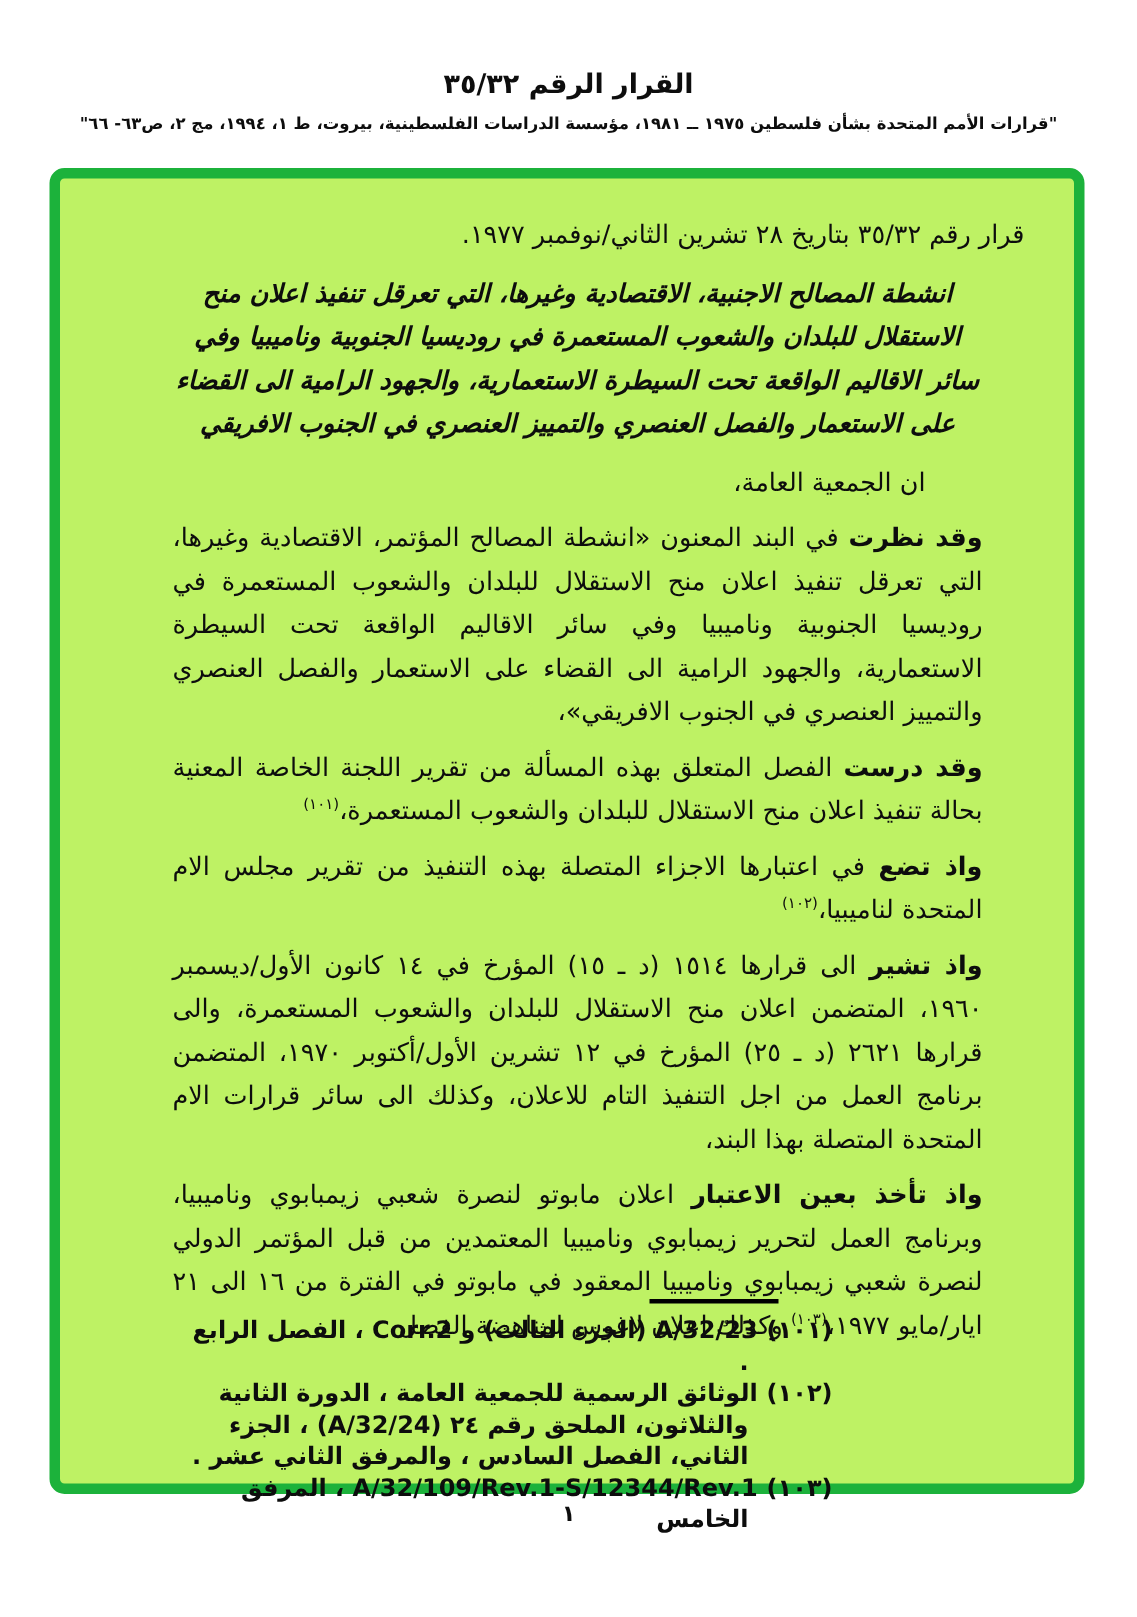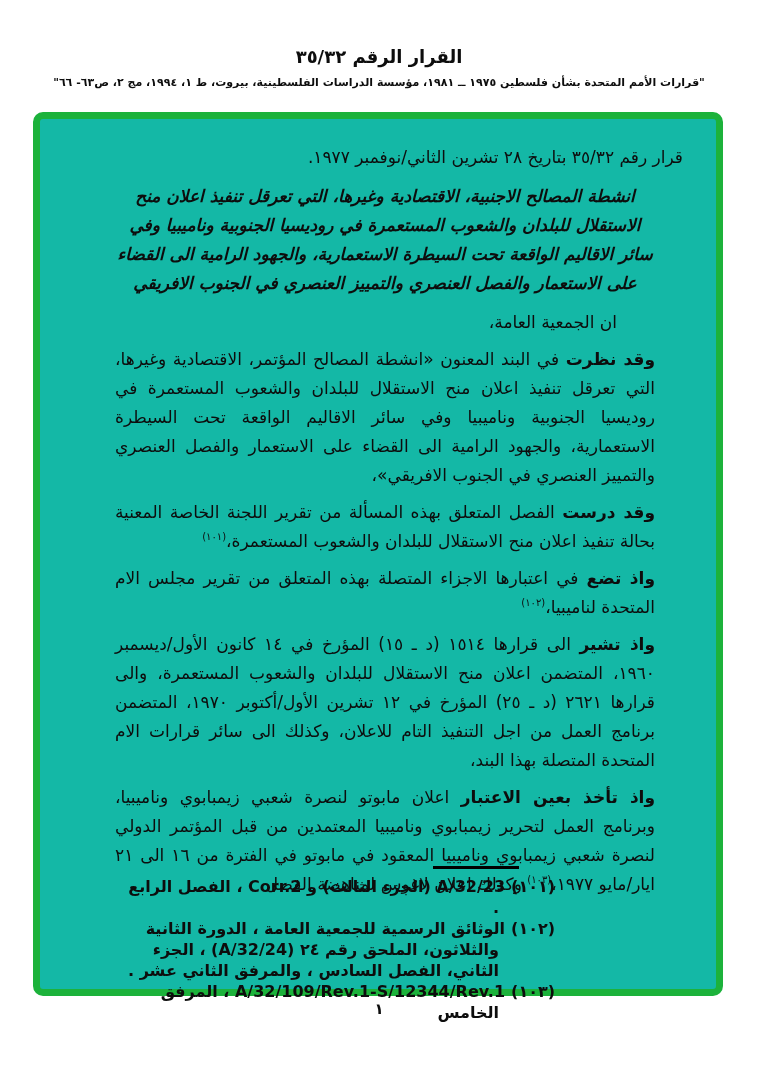--- a/index.html
+++ b/index.html
@@ -18,21 +18,21 @@
   .doc-subtitle{
     position:absolute;top:76px;left:0;width:758px;
     text-align:center;font-size:11px;font-weight:bold;
     direction:rtl;letter-spacing:0;
   }
   
   .green-box{
     position:absolute;left:33px;top:112px;
     width:676px;height:870px;
     border:7px solid #1cb23b;border-radius:10px;
-    background:#14b8a6;
+    background:#bef264;
   }
   .box-content{
     direction:rtl;
     margin:24px 61px 0 75px;   
     width:540px;
     font-size:17px;line-height:29px;color:#0d0d0d;
   }
   .intro-line{
     text-align:right;
     margin:0 -28px 10px 0;      
@@ -89,21 +89,21 @@
     <div class="intro-line">قرار رقم ٣٥/٣٢ بتاريخ ٢٨ تشرين الثاني/نوفمبر ١٩٧٧.</div>
 
     <div class="res-heading">انشطة المصالح الاجنبية، الاقتصادية وغيرها، التي تعرقل تنفيذ اعلان منح الاستقلال للبلدان والشعوب المستعمرة في روديسيا الجنوبية وناميبيا وفي سائر الاقاليم الواقعة تحت السيطرة الاستعمارية، والجهود الرامية الى القضاء على الاستعمار والفصل العنصري والتمييز العنصري في الجنوب الافريقي</div>
 
     <div class="opening-line">ان الجمعية العامة،</div>
 
     <p class="para"><b>وقد نظرت</b><span> في البند المعنون «انشطة المصالح المؤتمر، الاقتصادية وغيرها، التي تعرقل تنفيذ اعلان منح الاستقلال للبلدان والشعوب المستعمرة في روديسيا الجنوبية وناميبيا وفي سائر الاقاليم الواقعة تحت السيطرة الاستعمارية، والجهود الرامية الى القضاء على الاستعمار والفصل العنصري والتمييز العنصري في الجنوب الافريقي»،</span></p>
 
     <p class="para"><b>وقد درست</b><span> الفصل المتعلق بهذه المسألة من تقرير اللجنة الخاصة المعنية بحالة تنفيذ اعلان منح الاستقلال للبلدان والشعوب المستعمرة،</span><sup class="note">(١٠١)</sup></p>
 
-    <p class="para"><b>واذ تضع</b><span> في اعتبارها الاجزاء المتصلة بهذه المتعلق من تقرير مجلس الام المتحدة لناميبيا،</span><sup class="note">(١٠٢)</sup></p>
+    <p class="para"><b>واذ تضع</b><span> في اعتبارها الاجزاء المتصلة بهذه التنفيذ من تقرير مجلس الام المتحدة لناميبيا،</span><sup class="note">(١٠٢)</sup></p>
 
     <p class="para"><b>واذ تشير</b><span> الى قرارها ١٥١٤ (د ـ ١٥) المؤرخ في ١٤ كانون الأول/ديسمبر ١٩٦٠، المتضمن اعلان منح الاستقلال للبلدان والشعوب المستعمرة، والى قرارها ٢٦٢١ (د ـ ٢٥) المؤرخ في ١٢ تشرين الأول/أكتوبر ١٩٧٠، المتضمن برنامج العمل من اجل التنفيذ التام للاعلان، وكذلك الى سائر قرارات الام المتحدة المتصلة بهذا البند،</span></p>
 
     <p class="para"><b>واذ تأخذ بعين الاعتبار</b><span> اعلان مابوتو لنصرة شعبي زيمبابوي وناميبيا، وبرنامج العمل لتحرير زيمبابوي وناميبيا المعتمدين من قبل المؤتمر الدولي لنصرة شعبي زيمبابوي وناميبيا المعقود في مابوتو في الفترة من ١٦ الى ٢١ ايار/مايو ١٩٧٧،</span><sup class="note">(١٠٣)</sup><span>  وكذلك اعلان لاغوس لمناهضة الفصل</span></p>
 
   </div>
 
   <div class="fn-rule"></div>
 
   <div class="footnotes">

